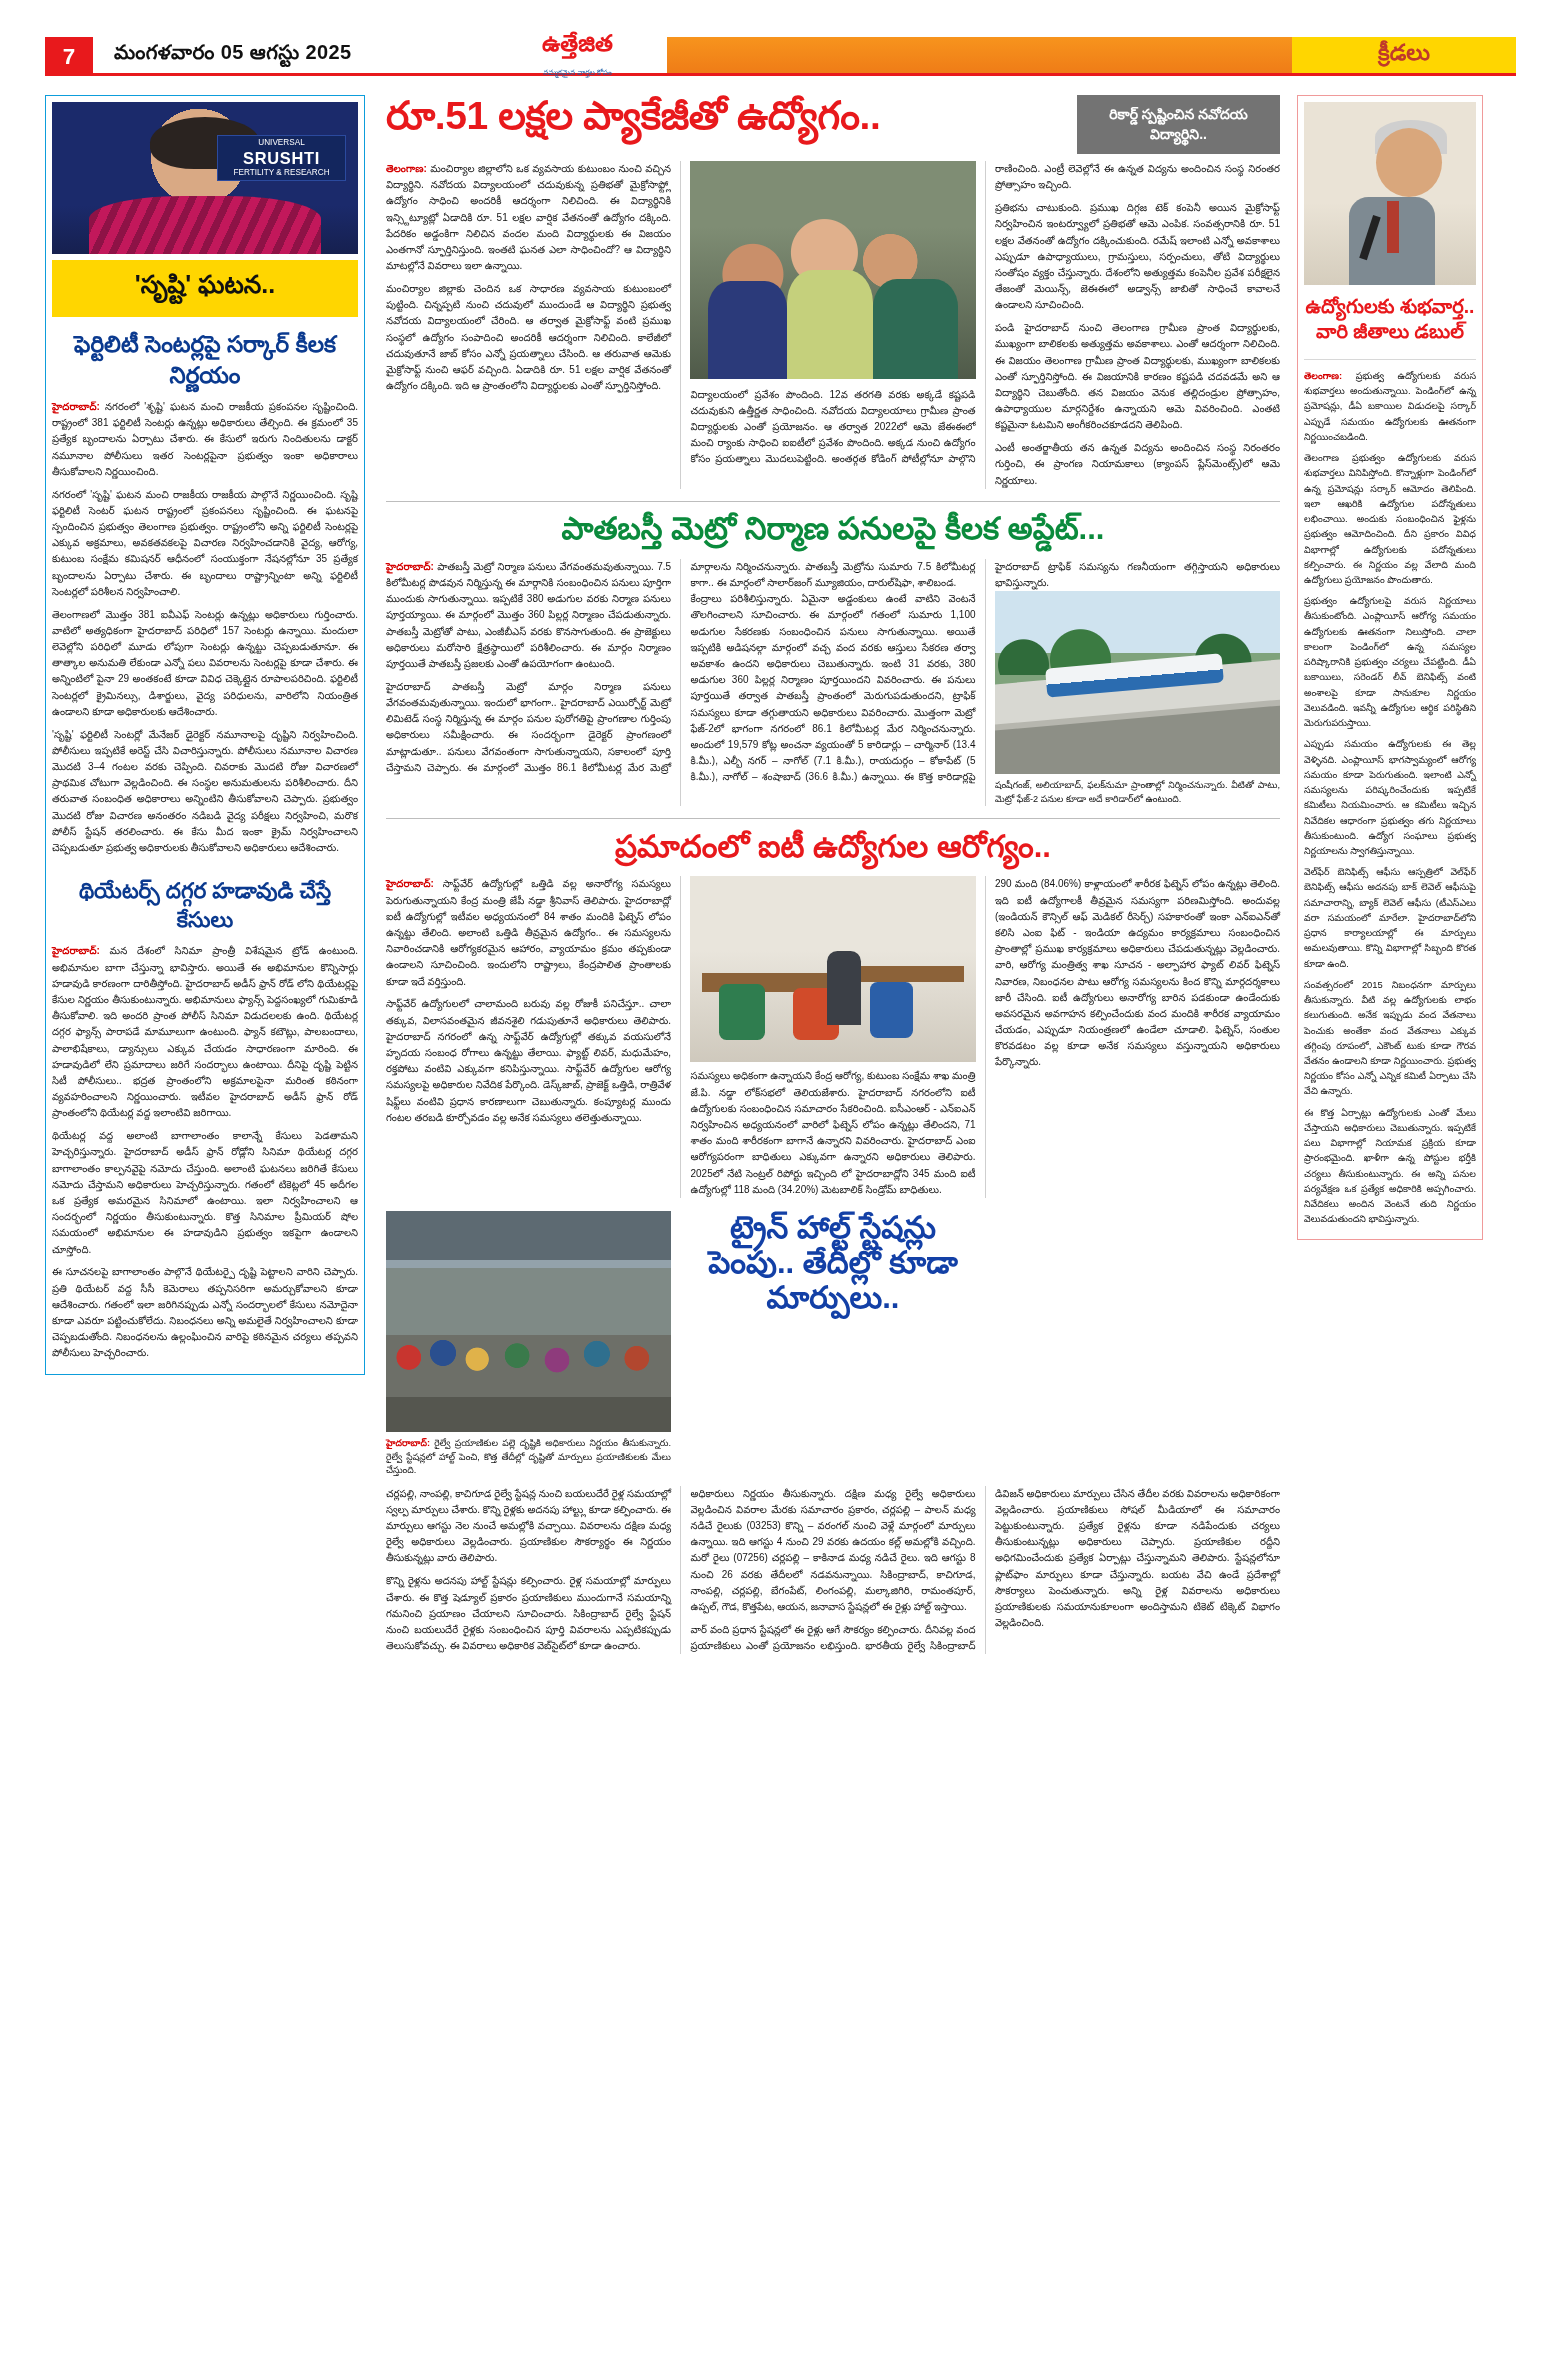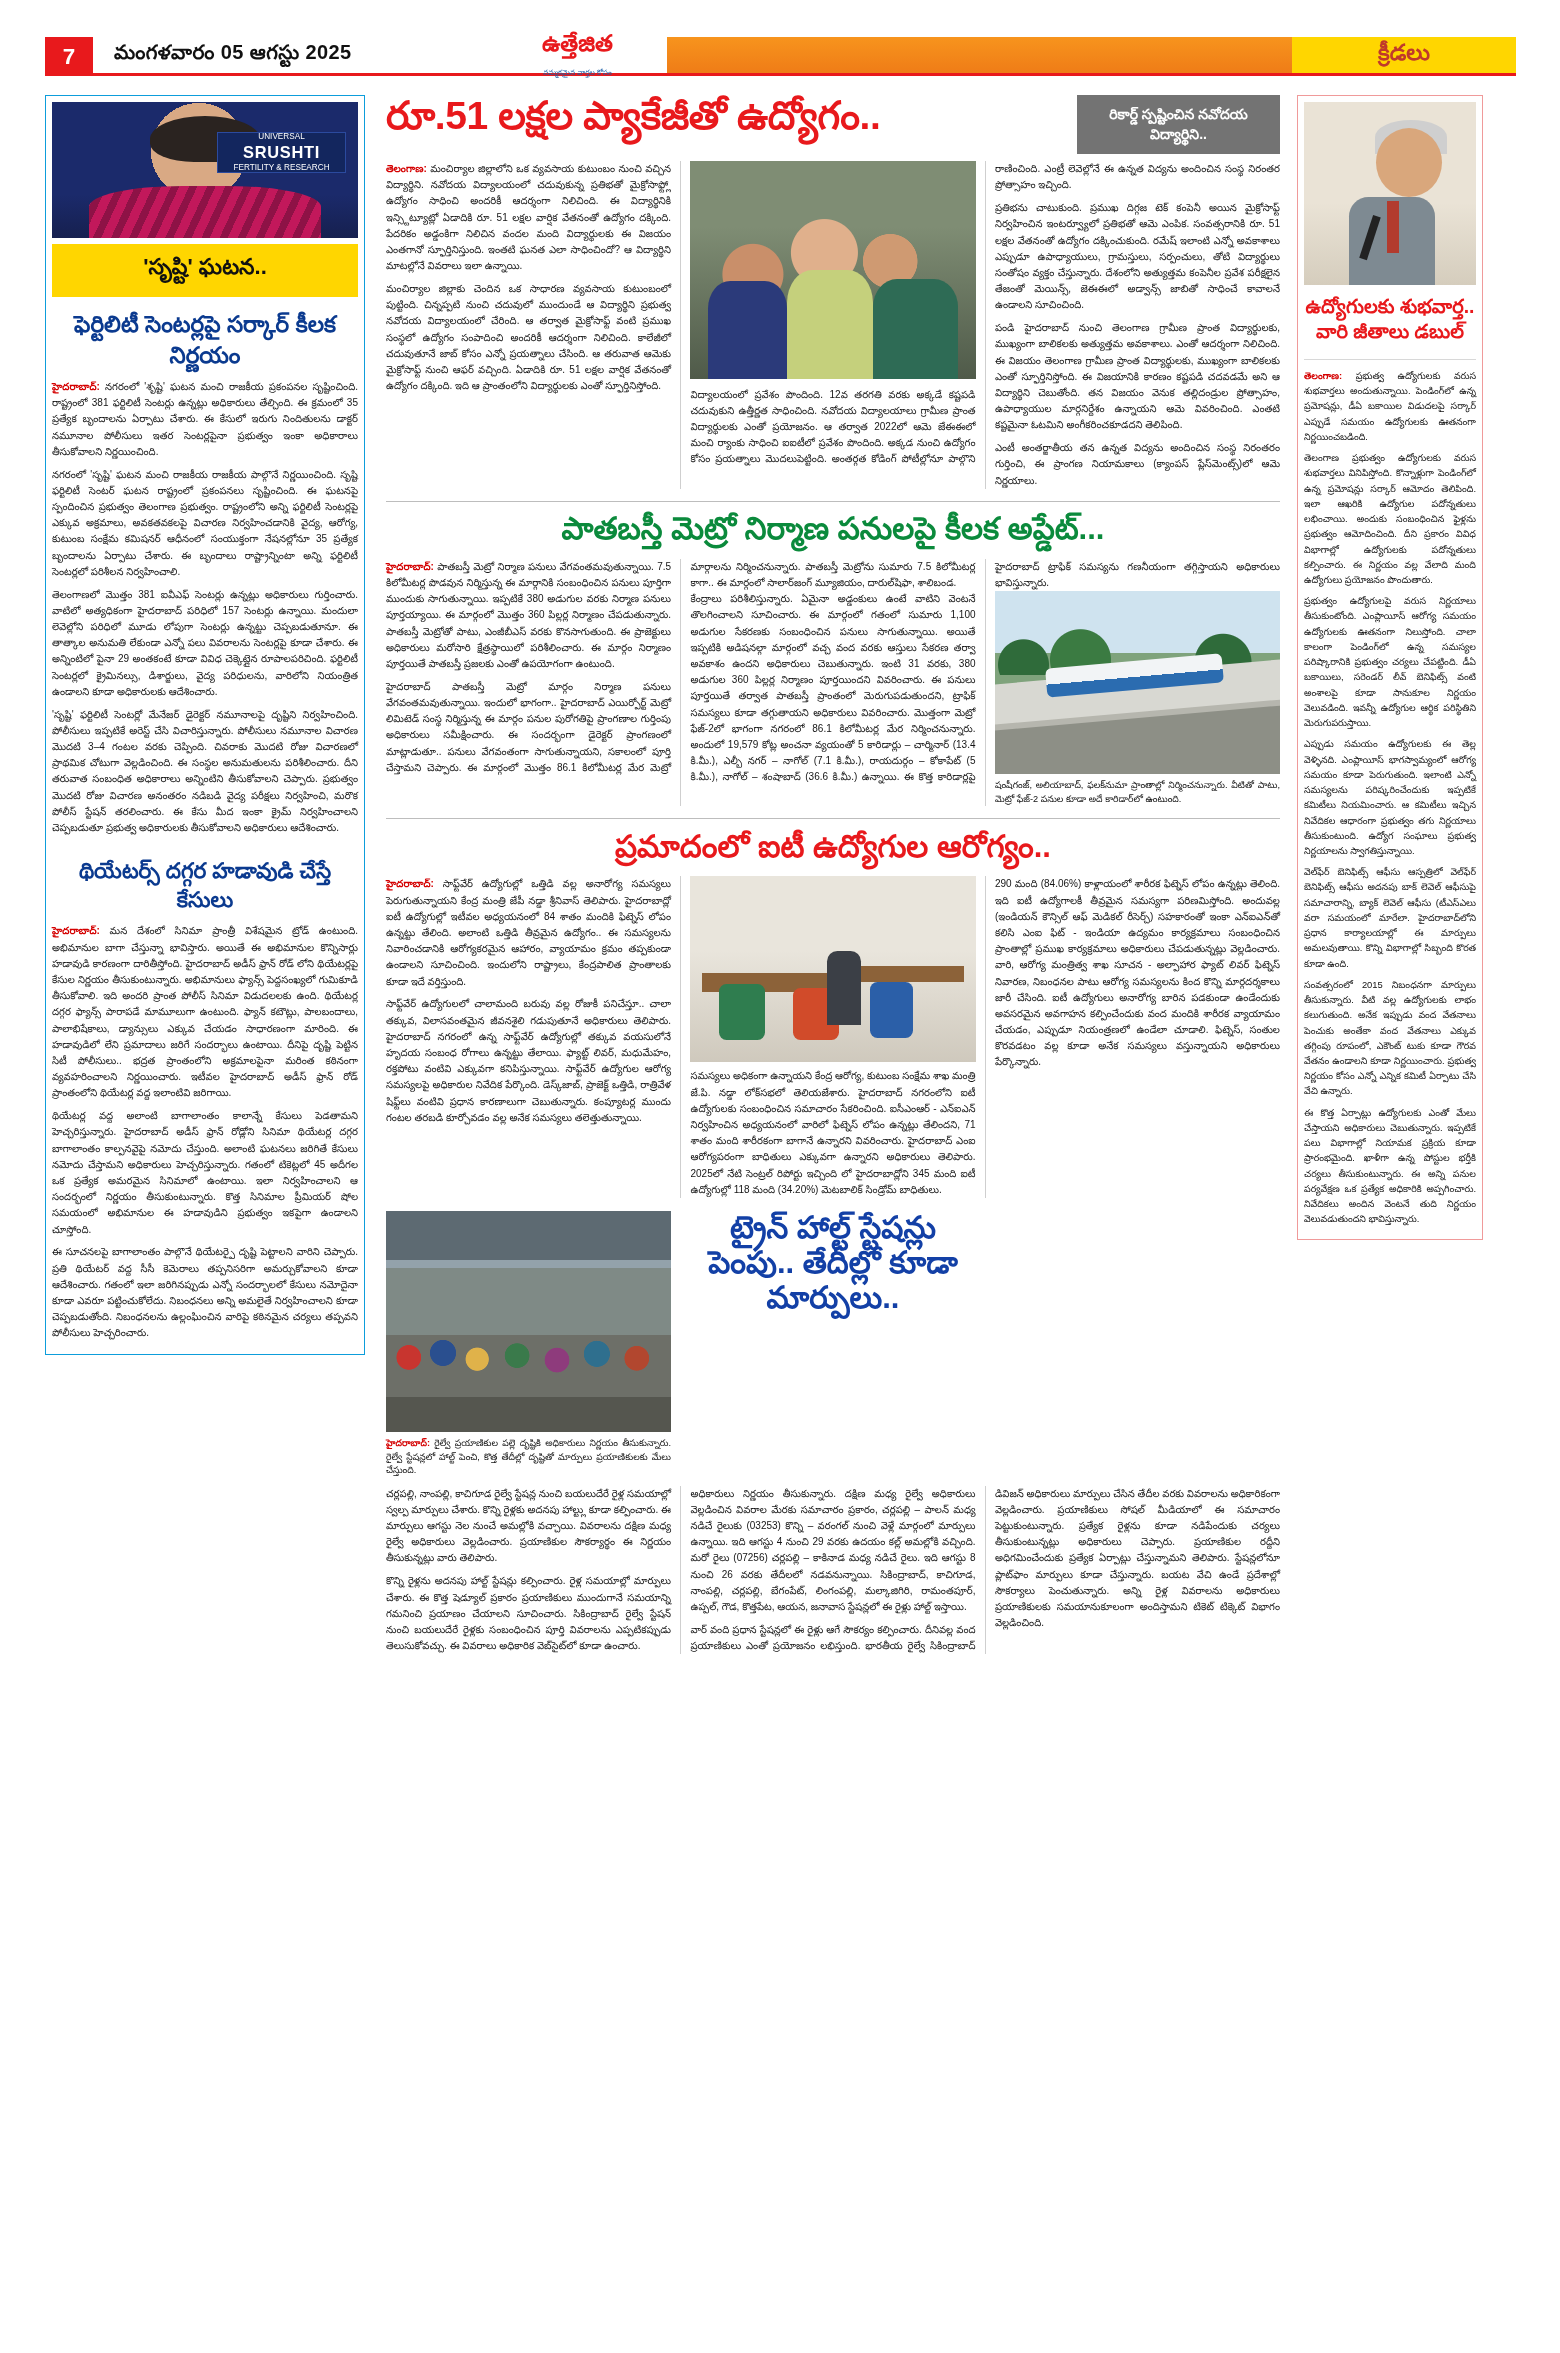--- a/index.html
+++ b/index.html
@@ -67,21 +67,21 @@
     border: 1.5px solid #0d9ddb;
     padding: 6px;
     background:#fff;
   }
   .photo {
     position: relative;
     background: #b9c6cf;
     overflow: hidden;
   }
   .doc-photo {
-    height: 136px;
+    height: 152px;
     background:
       radial-gradient(circle at 48% 36%, #d9a984 0 48px, rgba(0,0,0,0) 48px),
       linear-gradient(180deg,#1b2a6b 0 68%, #16204f 100%);
   }
   .doc-photo .hair {
     position:absolute; left:32%; top:10%; width:36%; height:34%;
     background:#2a2320; border-radius:50% 50% 40% 40%;
   }
   .doc-photo .saree {
     position:absolute; left:12%; top:62%; width:76%; height:38%;
@@ -90,21 +90,21 @@
   }
   .doc-photo .banner {
     position:absolute; right:4%; top:22%; width:42%; height:30%;
     background:#13265e; border:1.5px solid #2b4a9e; color:#fff;
     font-size:8.2px; display:flex; flex-direction:column;
     align-items:center; justify-content:center; line-height:1.25;
   }
   .doc-photo .banner b { font-size: 16.4px; letter-spacing:0.7px; }
   .yellow-band {
     background: #ffd600; color:#111;
-    font-size: 22px; font-weight:bold; text-align:center;
+    font-size: 25px; font-weight:bold; text-align:center;
     padding: 10.4px 0 12px; margin-top:6px;
   }
   .left-head {
     color:#0b3a8f; font-size: 23px; font-weight:bold;
     line-height:1.35; text-align:center; padding: 12px 4.5px 7.5px;
   }
   .body-txt {
     font-size: 10px; line-height: 1.62; text-align: justify;
     color:#141414; hyphens:auto;
   }

